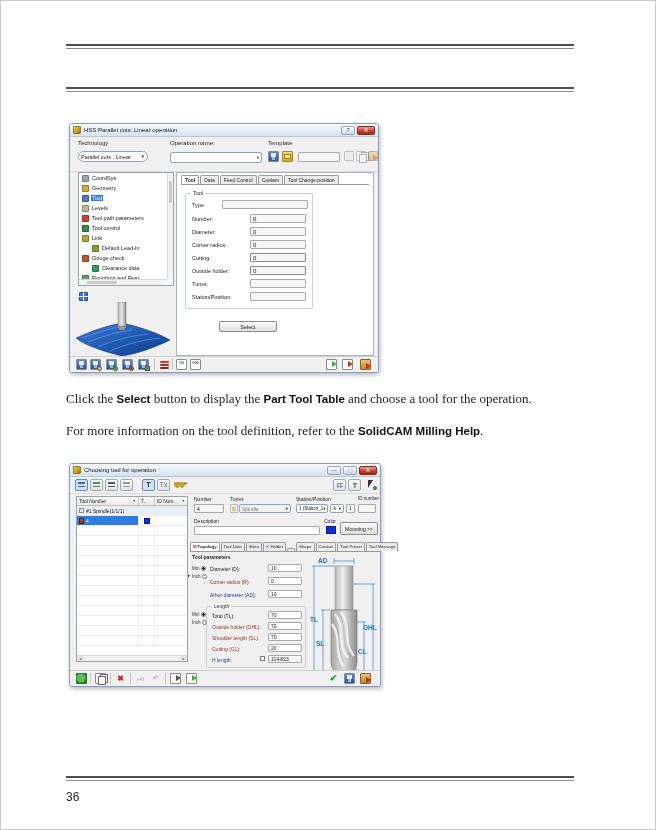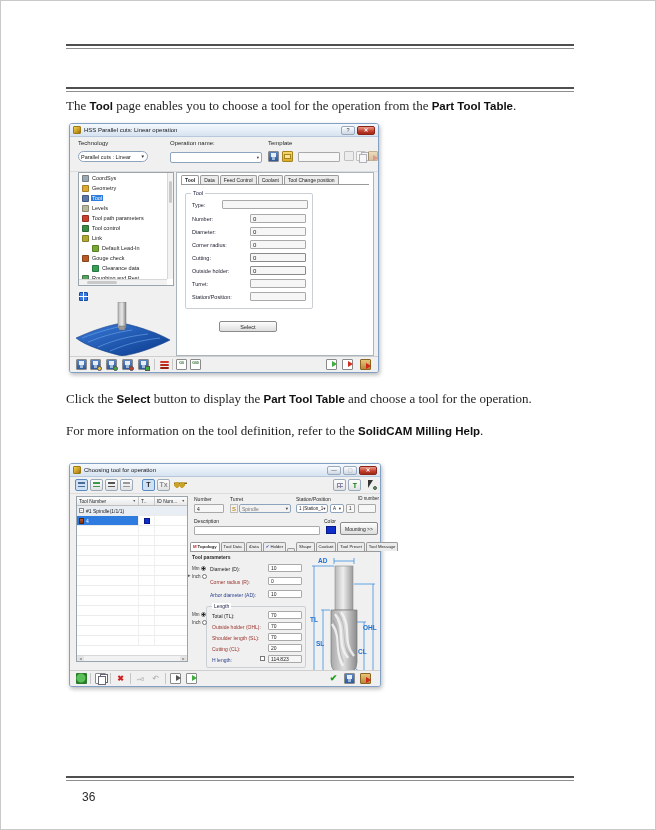--- a/index.html
+++ b/index.html
@@ -4,21 +4,21 @@
 <style>
 *{box-sizing:border-box;margin:0;padding:0}
 html,body{width:656px;height:830px}
 body{position:relative;background:#e9e9e9;font-family:"Liberation Sans",sans-serif}
 .page{position:absolute;left:0;top:0;width:656px;height:830px;background:#fff;border:1px solid #c9c9c9}
 .rule{position:absolute;left:65px;width:508px;height:5px;border-top:2px solid #4f4f4f;border-bottom:1px solid #8e8e8e}
 .heading{position:absolute;left:65px;top:58px;font-size:15px;font-weight:bold;color:#1b1b1b;letter-spacing:.2px}
 .heading .num{margin-right:17px}
 .para{position:absolute;left:65px;width:514px;font-family:"Liberation Serif",serif;font-size:13px;color:#1f1f1f}
 .para b{font-family:"Liberation Sans",sans-serif;font-size:11.5px;font-weight:bold;color:#111}
-.pagenum{position:absolute;left:81px;top:789px;font-size:12px;color:#2a2a2a}
+.pagenum{position:absolute;left:65px;top:789px;font-size:12px;color:#2a2a2a}
 
 
 .dlg{position:absolute;background:#f0f0f0;border:1px solid #82a0c6;border-radius:3px;box-shadow:1px 2px 4px rgba(0,0,0,.28);font-size:6px;color:#222}
 .tbar{position:absolute;left:0;right:0;top:0;height:13px;background:linear-gradient(#f5f9fd,#d7e3f1);border-bottom:1px solid #b7c7dc;border-radius:2px 2px 0 0;display:flex;align-items:center;padding:0 3px}
 .appicon{width:8px;height:8px;background:linear-gradient(135deg,#f6d04a,#c09020 70%,#8a6a10);border:1px solid #9a7a14;border-radius:1px;flex:0 0 auto}
 .ttl{font-size:6px;color:#15151a;margin-left:3px;flex:1;white-space:nowrap;overflow:hidden}
 .wbtn{width:14px;height:9px;border:1px solid #98a8bc;border-radius:2px;background:linear-gradient(#fefefe,#cdd7e3);font-size:5.5px;line-height:7px;text-align:center;color:#345;margin-left:2px;flex:0 0 auto}
 .wbtn.close{width:18px;background:linear-gradient(#ec9c8e,#c23c2a 60%,#a02818);color:#fff;border-color:#8c2414;font-weight:bold}
 .wbtn.dis{color:#9aa6b4}
 .lb{position:absolute;font-size:6px;color:#1f1f1f;white-space:nowrap}
@@ -114,21 +114,20 @@
 </style>
 </head>
 <body>
 
 <div class="page">
 
   <div class="rule" style="top:43px"></div>
 
   <div class="rule" style="top:86px;border-top-width:2px"></div>
 
-  <p class="para" style="top:97px"><span>The </span><b>Tool</b><span> page enables you to choose a tool for the operation from the </span><b>Part Tool Table</b><span>.</span></p>
 
   <div class="dlg" style="left:68px;top:122px;width:310px;height:250px">
     <div class="tbar">
       <span class="appicon"></span>
       <span class="ttl">HSS Parallel cuts: Linear operation</span>
       <span class="wbtn">?</span>
       <span class="wbtn close">✕</span>
     </div>
 
     <div class="d1head">

